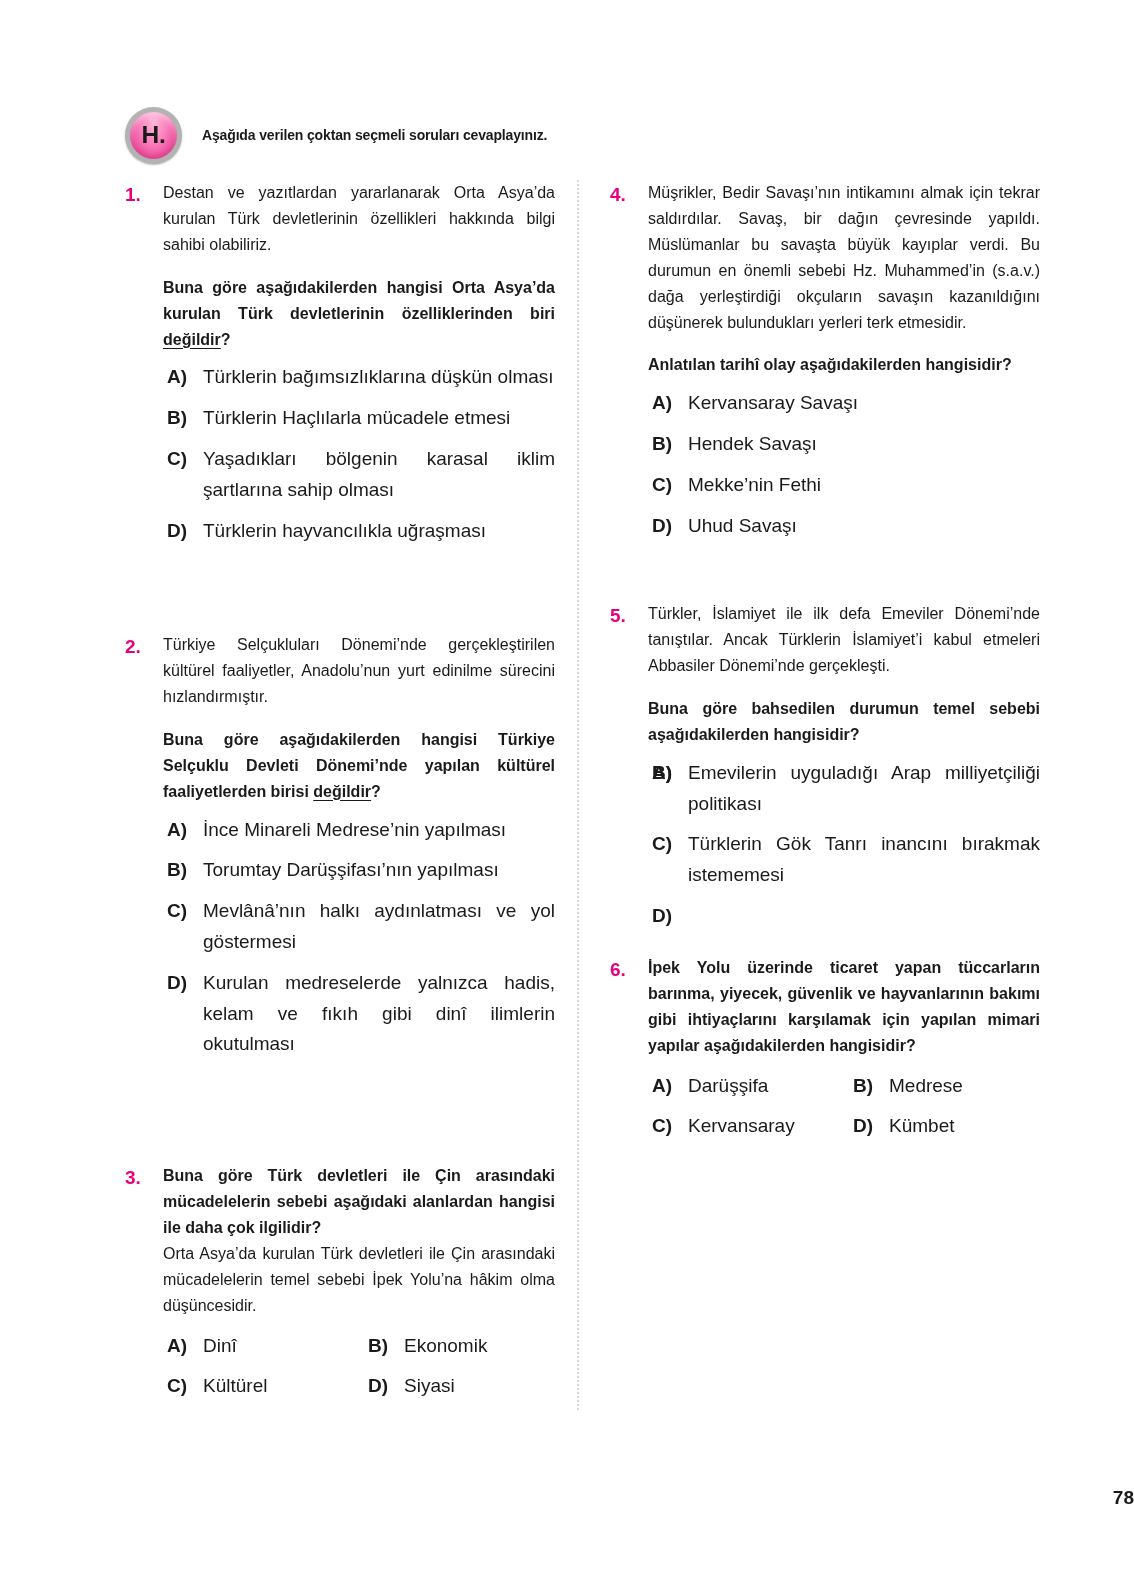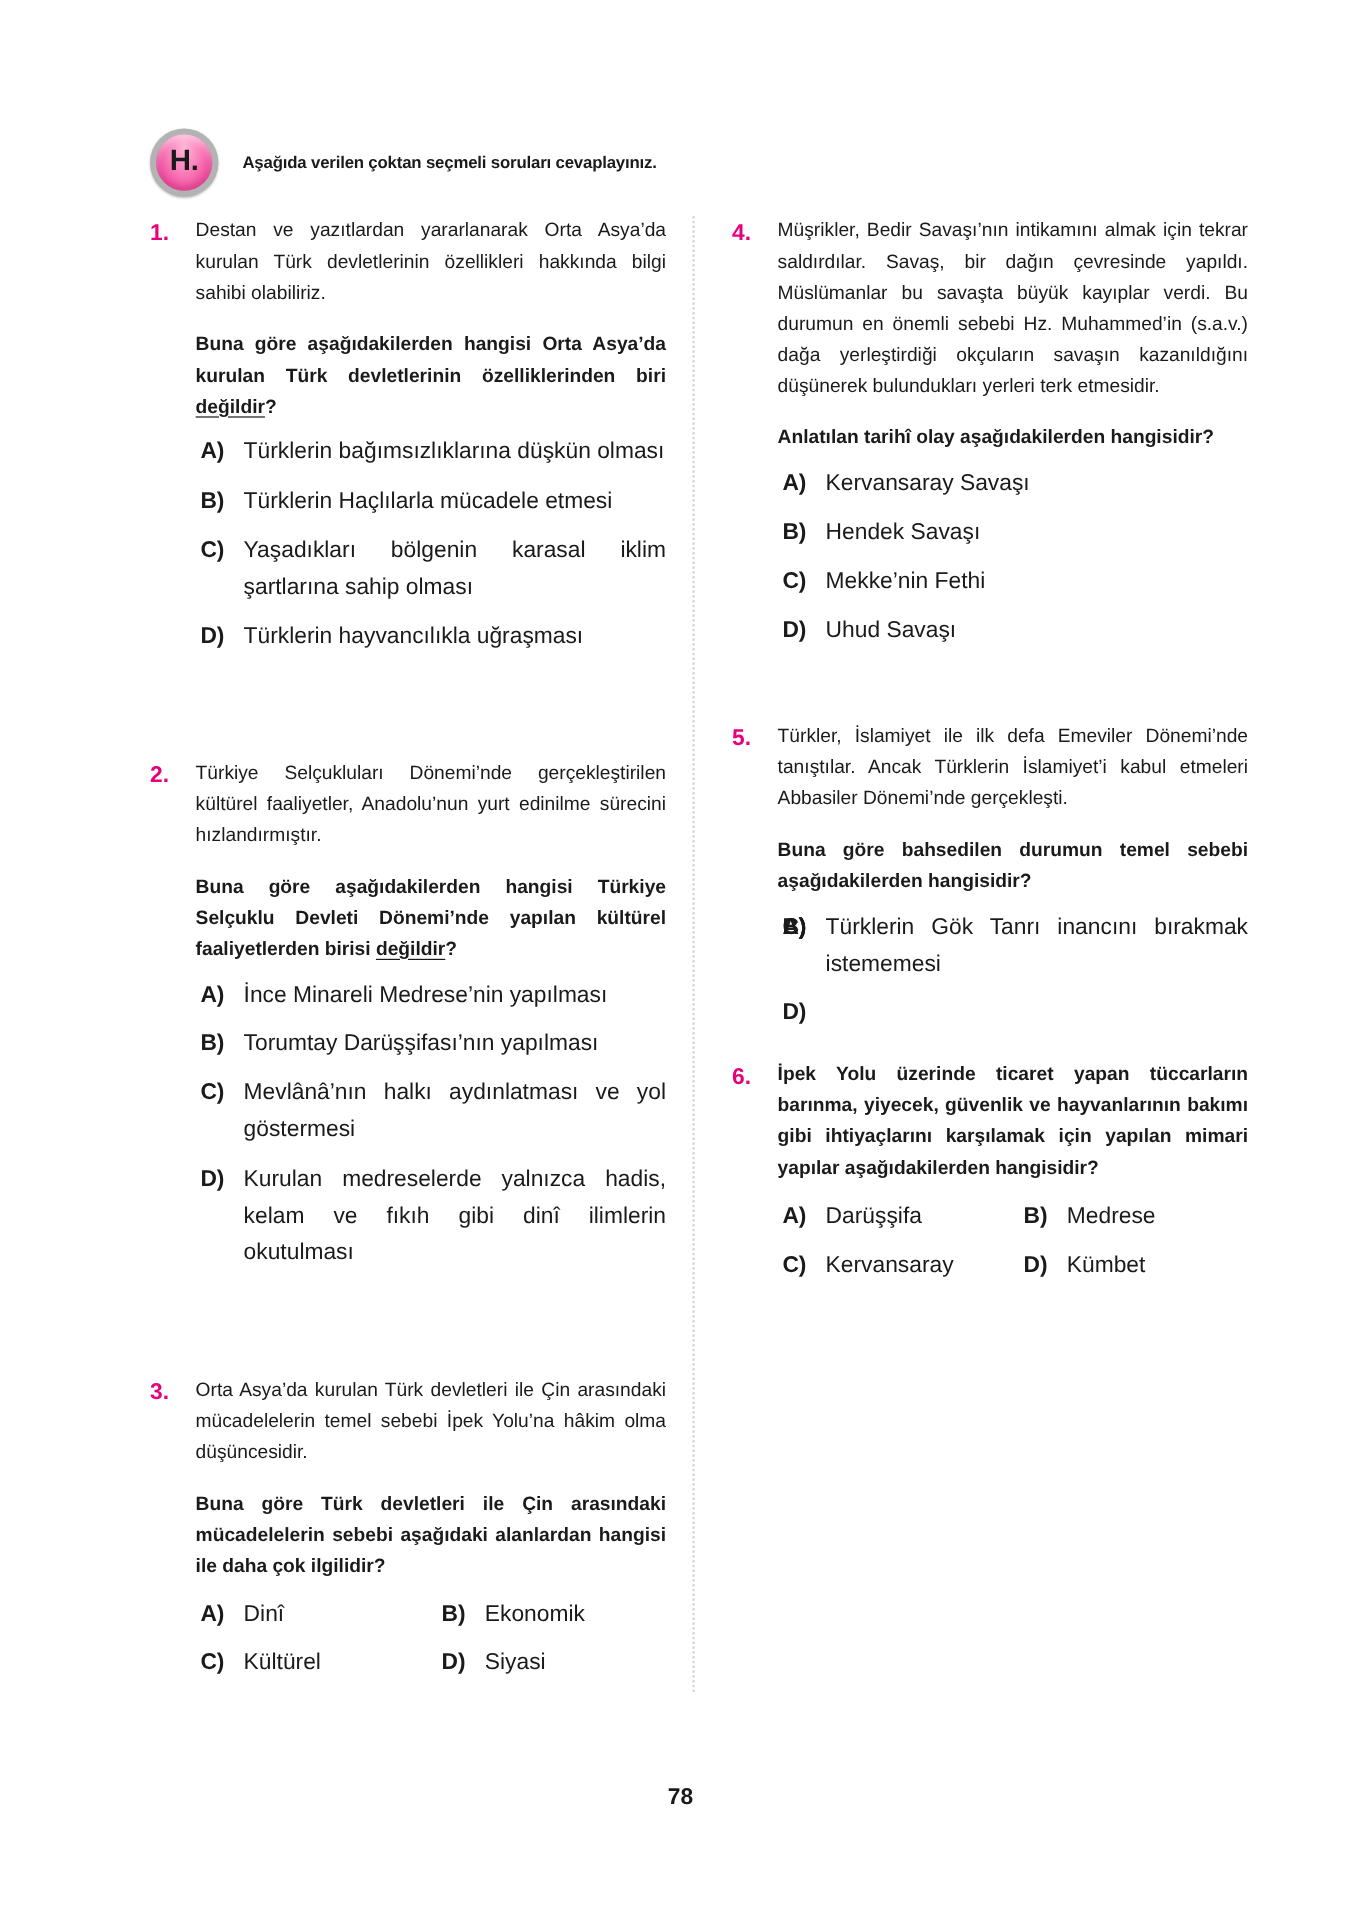--- a/index.html
+++ b/index.html
@@ -170,21 +170,21 @@
   .spacer-sm { height: 54px; }
   .spacer-md { height: 60px; }
   .spacer-lg { height: 86px; }
 
   
   .page-number {
     position: absolute;
     left: 0;
     right: 0;
     top: 1487px;
-    text-align: center;
+    text-align: right;
     font-size: 19px;
     font-weight: bold;
     color: #1a1a1a;
   }
 </style>
 </head>
 <body>
 
 <div class="page">
 
@@ -250,22 +250,22 @@
             <span class="opt-letter">D)</span>
             <span class="opt-text">Kurulan medreselerde yalnızca hadis, kelam ve fıkıh gibi dinî ilimlerin okutulması</span>
           </div>
         </div>
       </div>
 
       <div class="spacer-lg"></div>
 
       <div class="q">
         <div class="q-num">3.</div>
+        <p class="stem bold"><span>Buna göre Türk devletleri ile Çin arasındaki mücadelelerin sebebi aşağıdaki alanlardan hangisi ile daha çok ilgilidir?</span><span class="u"></span><span></span></p>
         <p class="stem">Orta Asya’da kurulan Türk devletleri ile Çin arasındaki mücadelelerin temel sebebi İpek Yolu’na hâkim olma düşüncesidir.</p>
-        <p class="stem bold"><span>Buna göre Türk devletleri ile Çin arasındaki mücadelelerin sebebi aşağıdaki alanlardan hangisi ile daha çok ilgilidir?</span><span class="u"></span><span></span></p>
         <div class="opts grid">
           <div class="opt">
             <span class="opt-letter">A)</span>
             <span class="opt-text">Dinî</span>
           </div>
           <div class="opt">
             <span class="opt-letter">B)</span>
             <span class="opt-text">Ekonomik</span>
           </div>
           <div class="opt">
@@ -312,20 +312,21 @@
       <div class="q">
         <div class="q-num">5.</div>
         <p class="stem">Türkler, İslamiyet ile ilk defa Emeviler Dönemi’nde tanıştılar. Ancak Türklerin İslamiyet’i kabul etmeleri Abbasiler Dönemi’nde gerçekleşti.</p>
         <p class="stem bold"><span>Buna göre bahsedilen durumun temel sebebi aşağıdakilerden hangisidir?</span><span class="u"></span><span></span></p>
         <div class="opts">
           <div class="opt">
             <span class="opt-letter">A)</span>
           </div>
           <div class="opt">
             <span class="opt-letter">B)</span>
+            <span class="opt-text">Emevilerin uyguladığı Arap milliyetçiliği politikası</span>
           </div>
           <div class="opt">
             <span class="opt-letter">C)</span>
             <span class="opt-text">Türklerin Gök Tanrı inancını bırakmak istememesi</span>
           </div>
           <div class="opt">
             <span class="opt-letter">D)</span>
           </div>
         </div>
       </div>

